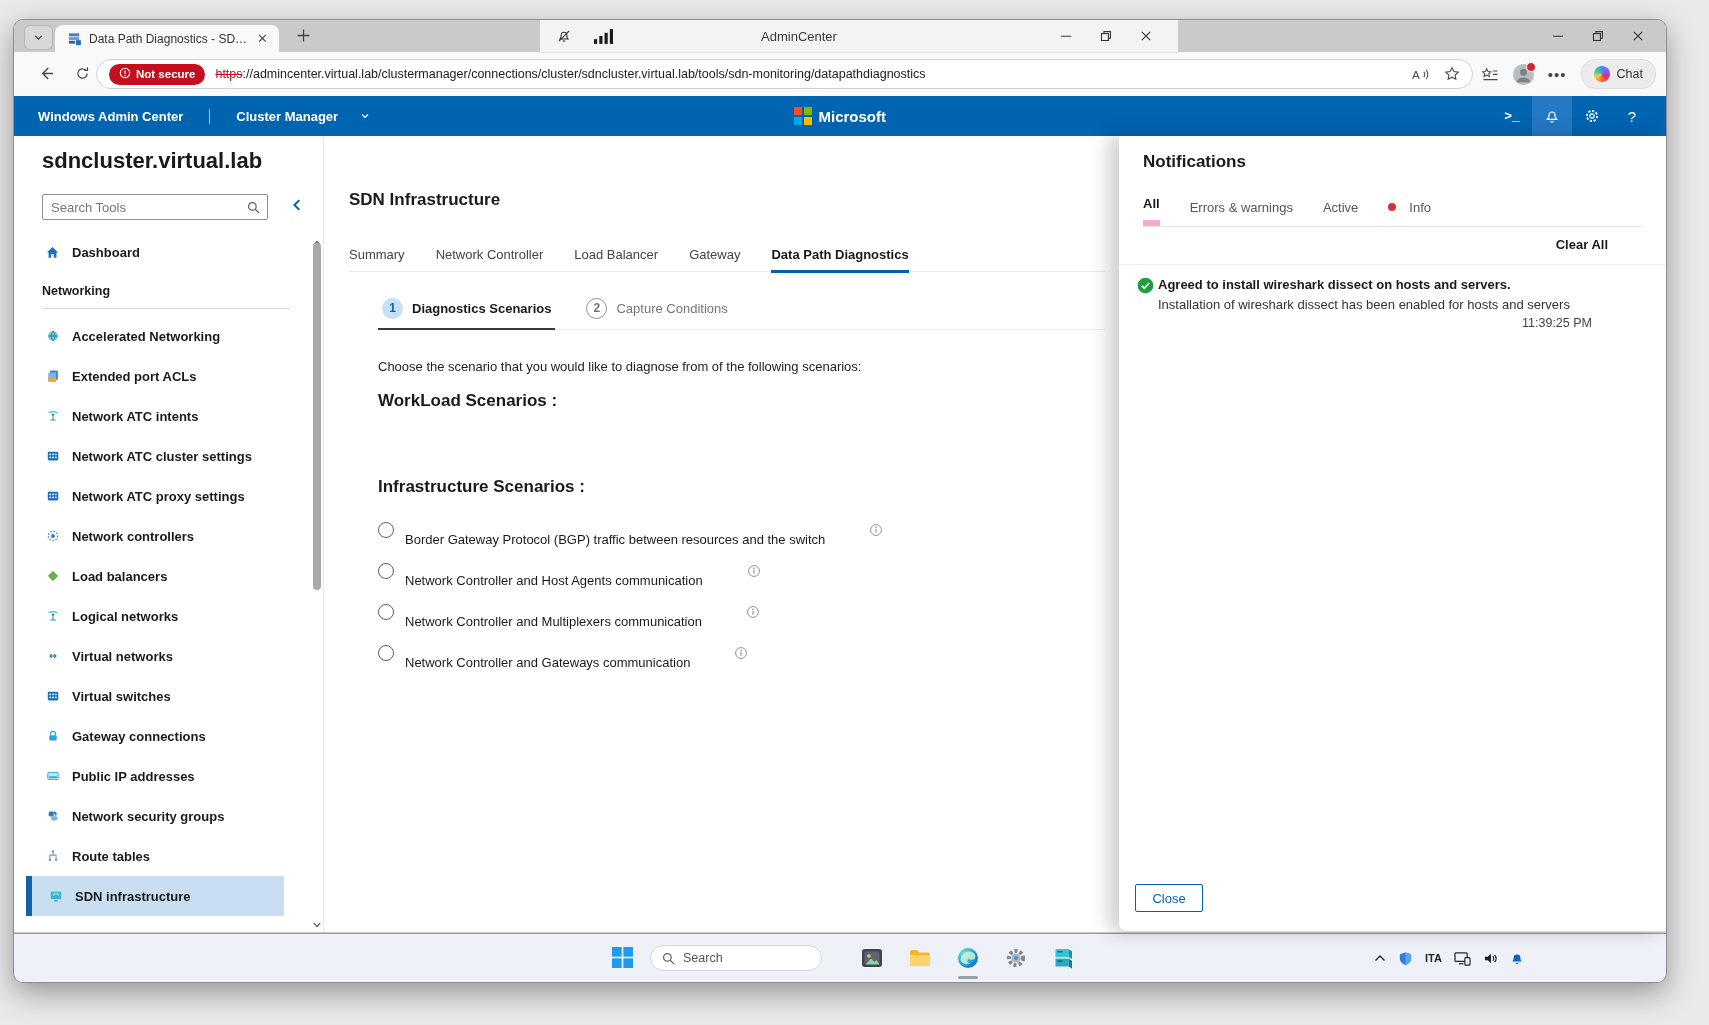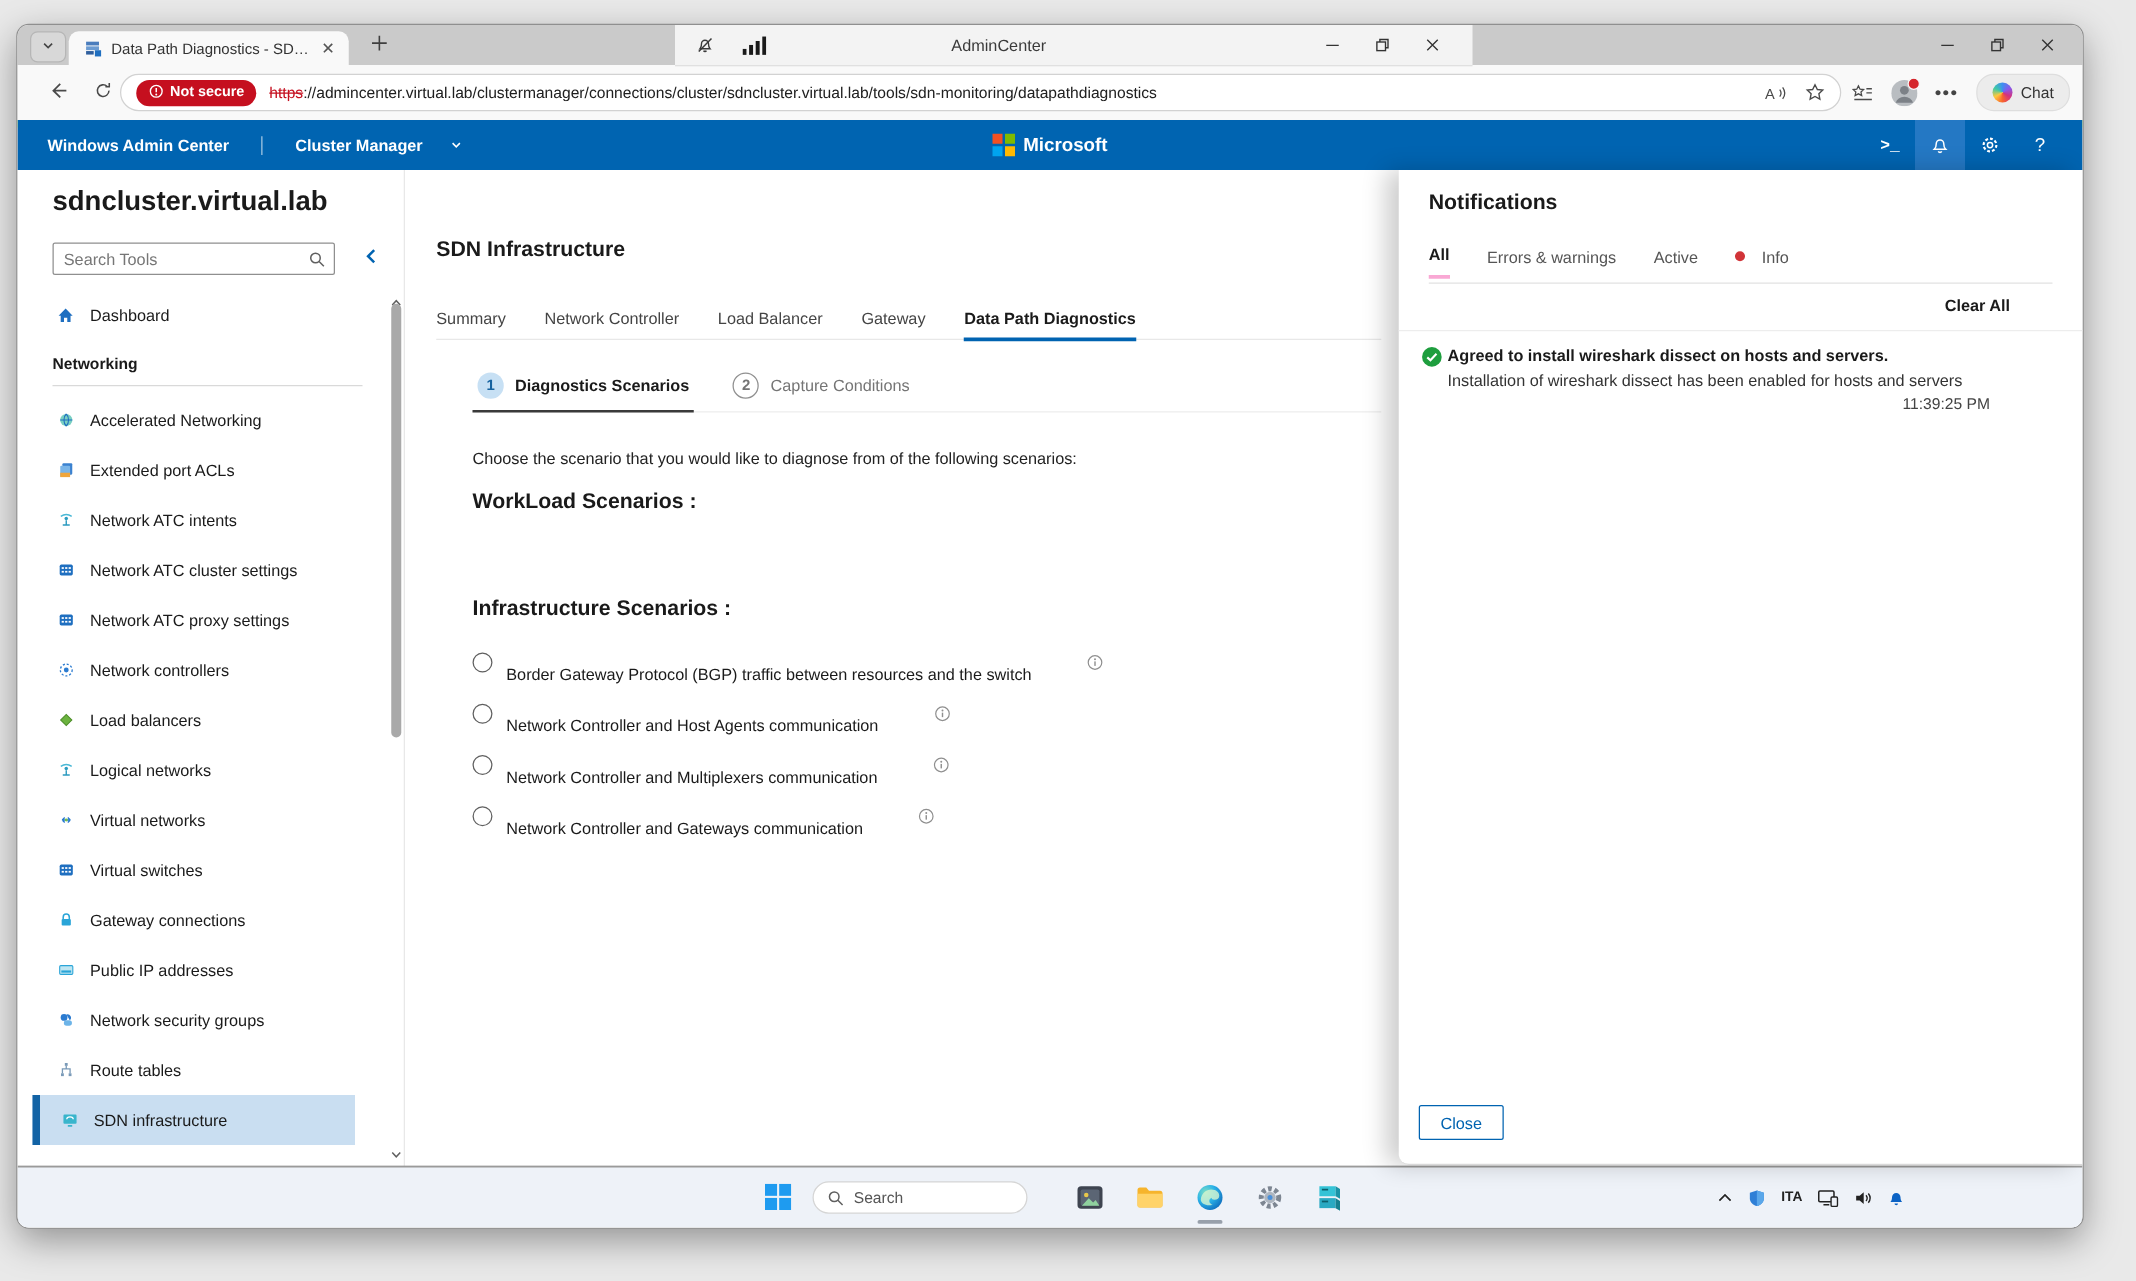--- a/index.html
+++ b/index.html
@@ -74,21 +74,21 @@
   #conn-name{position:absolute;left:28px;top:12px;font-size:22px;font-weight:600;color:#1a1a1a;}
   #search-box{position:absolute;left:28px;top:58px;width:226px;height:26px;border:1px solid #8f8f8f;border-radius:2px;
     display:flex;align-items:center;box-sizing:border-box;background:#fff;}
   #search-box input{border:0;outline:0;flex:1;font-size:13px;padding:0 0 0 8px;color:#333;background:transparent;
     font-family:inherit;}
   #search-box input::placeholder{color:#767676;}
   #search-box .mag{margin-right:7px;display:flex;}
   #collapse{position:absolute;left:272px;top:60px;width:22px;height:22px;display:flex;align-items:center;justify-content:center;}
   .srow{height:40px;display:flex;align-items:center;position:relative;}
   .srow .ic{width:15px;margin-left:19px;display:flex;justify-content:center;}
-  .srow .lb{margin-left:12px;font-size:13px;color:#1a1a1a;white-space:nowrap;}
+  .srow .lb{margin-left:12px;font-size:13px;color:#1a1a1a;white-space:nowrap;font-weight:bold;}
   #dash-row{position:absolute;left:12px;top:96px;width:258px;}
   #side-section{position:absolute;left:28px;top:148px;font-size:12.5px;font-weight:bold;color:#1a1a1a;}
   #side-div{position:absolute;left:28px;top:172px;width:248px;height:1px;background:#d9d9d9;}
   #side-items{position:absolute;left:12px;top:180px;width:258px;}
   .srow.sel{background:#c9def1;}
   .srow.sel::before{content:"";position:absolute;left:0;top:0;width:6px;height:100%;background:#1363a5;}
   .srow.sel .ic{margin-left:22px;}
   
   #side-sb{position:absolute;left:298px;top:0;width:10px;height:798px;}
   #side-sb .up{position:absolute;left:1px;top:96px;}
@@ -118,21 +118,21 @@
   .scen{height:41px;display:flex;align-items:center;}
   .radio{width:16px;height:16px;border:1.5px solid #5f5f5f;border-radius:50%;background:#fff;box-sizing:border-box;flex:none;}
   .scen .sl{margin-left:11px;font-size:13px;color:#1a1a1a;white-space:nowrap;margin-top:20px;}
   .scen .inf{margin-left:44px;display:flex;}
   
   #panel{position:absolute;left:1105px;top:0;width:547px;height:795px;background:#fff;
     box-shadow:-10px 0 20px rgba(0,0,0,.20);border-bottom:1px solid #d9d9d9;border-radius:0 0 0 8px;z-index:6;}
   #n-title{position:absolute;left:24px;top:16px;font-size:17px;font-weight:bold;color:#1a1a1a;}
   #ntabs{position:absolute;left:24px;top:60px;display:flex;gap:30px;}
   .ntab{font-size:13px;color:#555;padding-bottom:9px;display:flex;align-items:center;gap:13px;}
-  .ntab.active{font-weight:bold;color:#1a1a1a;border-bottom:3px solid #f9a8d4;}
+  .ntab.active{font-weight:bold;color:#1a1a1a;border-bottom:7px solid #f9a8d4;}
   .ndot{width:8px;height:8px;border-radius:50%;background:#d13438;}
   #ntab-div{position:absolute;left:24px;top:90px;width:499px;height:1px;background:#e2e2e2;}
   #clear-all{position:absolute;right:58px;top:101px;font-size:13px;font-weight:bold;color:#1a1a1a;}
   #nlist-div{position:absolute;left:0;top:128px;width:100%;height:1px;background:#ededed;}
   #nitems{position:absolute;left:0;top:138px;width:100%;}
   .nitem{position:relative;height:66px;}
   .nitem .chk{position:absolute;left:18px;top:3px;display:flex;}
   .nitem .nt{position:absolute;left:39px;top:3px;font-size:13px;font-weight:bold;color:#1a1a1a;white-space:nowrap;}
   .nitem .nd{position:absolute;left:39px;top:23px;font-size:13px;color:#333;white-space:nowrap;}
   .nitem .ntime{position:absolute;right:74px;top:42px;font-size:12.5px;color:#444;}

